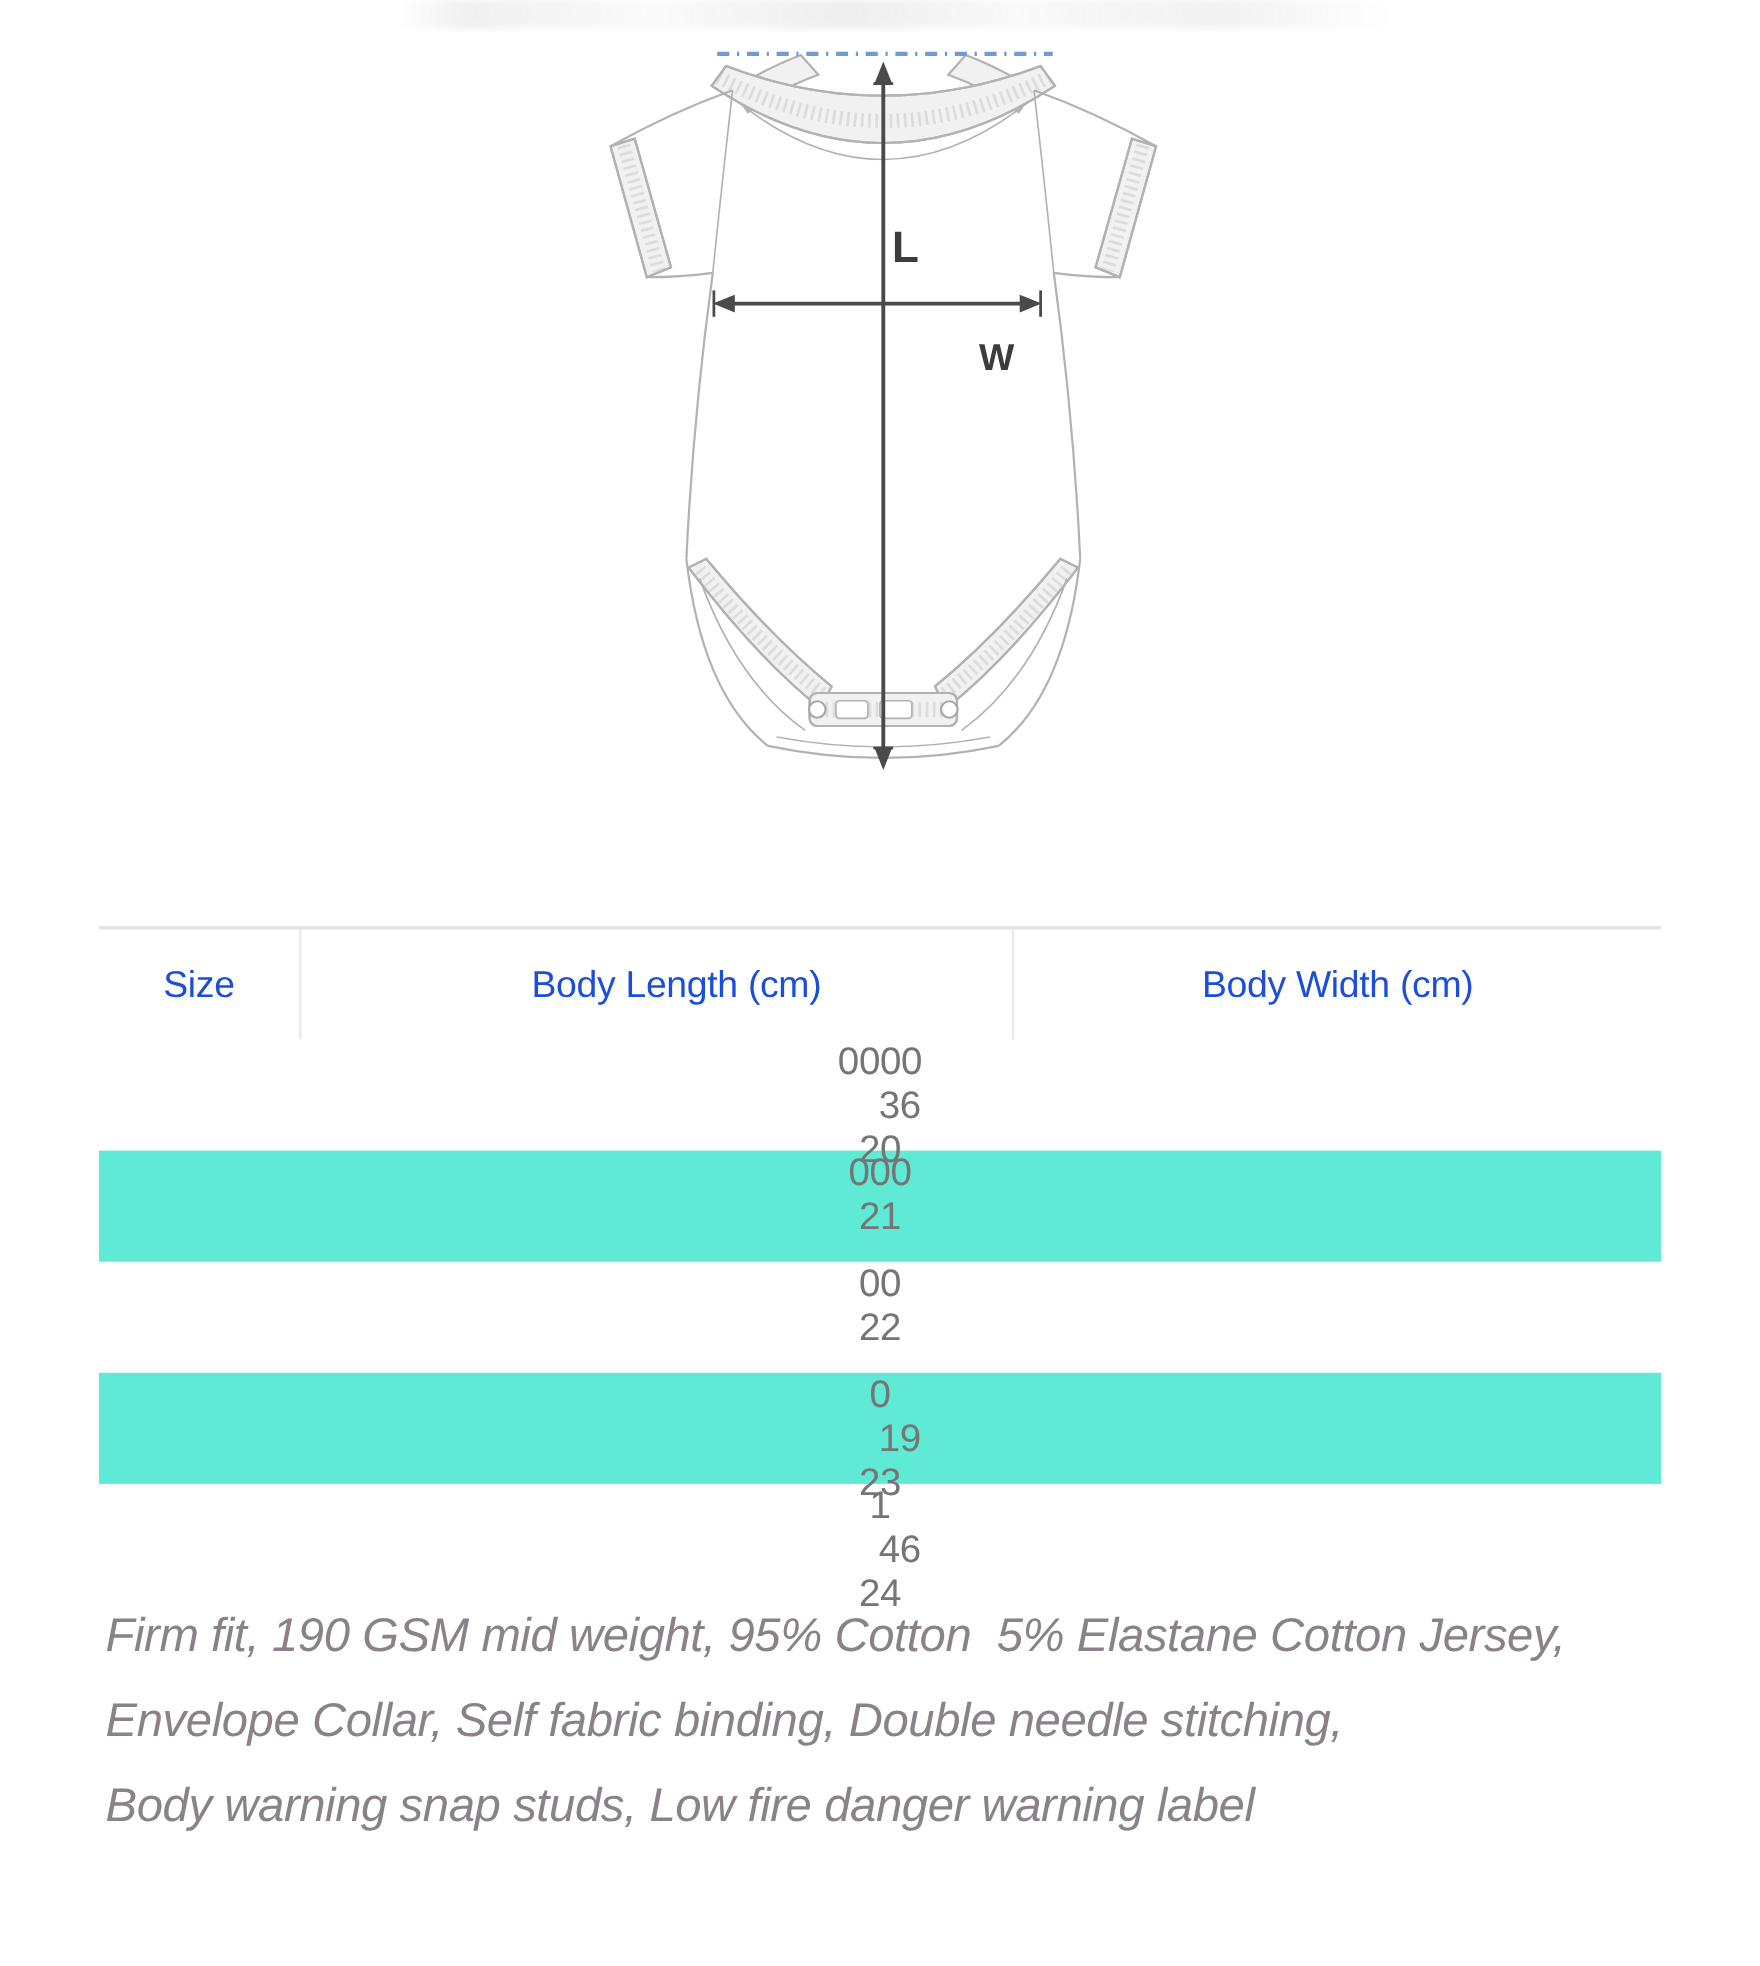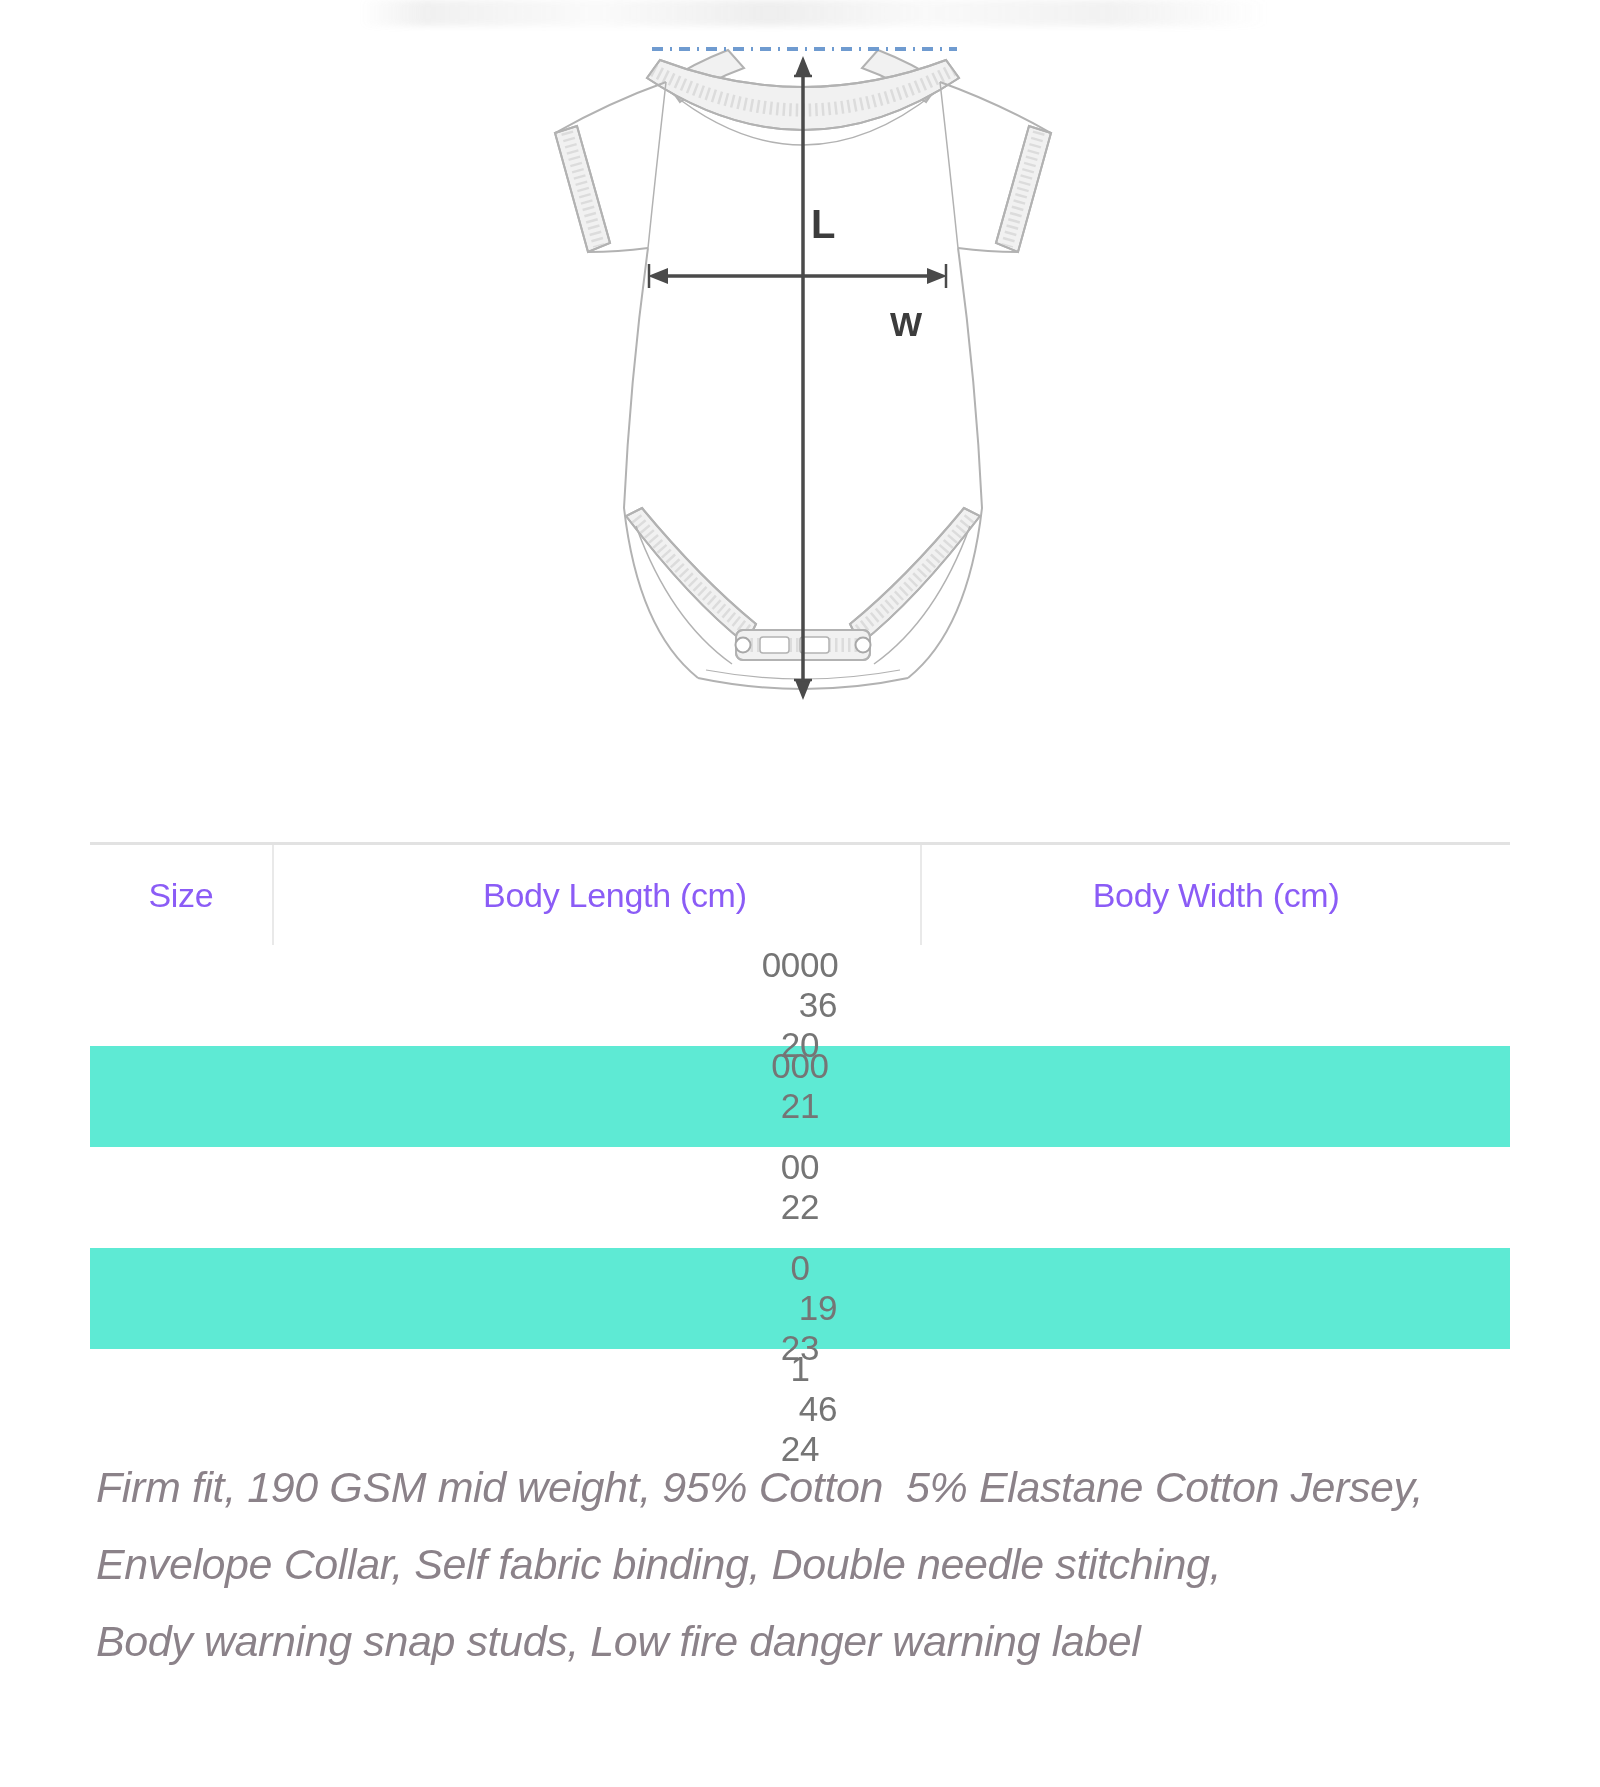--- a/index.html
+++ b/index.html
@@ -25,21 +25,21 @@
   .diagram {
     position: absolute; left: 470px; top: 30px;
     width: 680px; height: 700px;
   }
   .size-table {
     position: absolute; left: 90px; top: 842px; width: 1420px;
     border-top: 3px solid #e2e2e2;
     color: #757575;
   }
   .t-row { display: flex; align-items: center; }
-  .t-head { height: 100px; color: #8b5cf6; font-size: 34px; letter-spacing: -0.3px; justify-content: flex-end; }
+  .t-head { height: 100px; color: #1d4ed8; font-size: 34px; letter-spacing: -0.3px; justify-content: flex-end; }
   .t-data { height: 101px; font-size: 35px; letter-spacing: -0.3px; flex-direction: column; }
   .t-data.stripe { background: #5eead4; }
   .c1 { width: 187px; text-align: center; }
   .c2 { width: 628px; text-align: center; padding-left: 36px; }
   .c3 { width: 605px; text-align: center; }
   .t-head .c1, .t-head .c2 { border-right: 2px solid #e9e9e9; height: 100%;
     display: flex; align-items: center; justify-content: center; }
   .t-head .c3 { display: flex; align-items: center; justify-content: center; height: 100%; }
   .desc {
     position: absolute; left: 96px; top: 1449px; width: 1460px;

